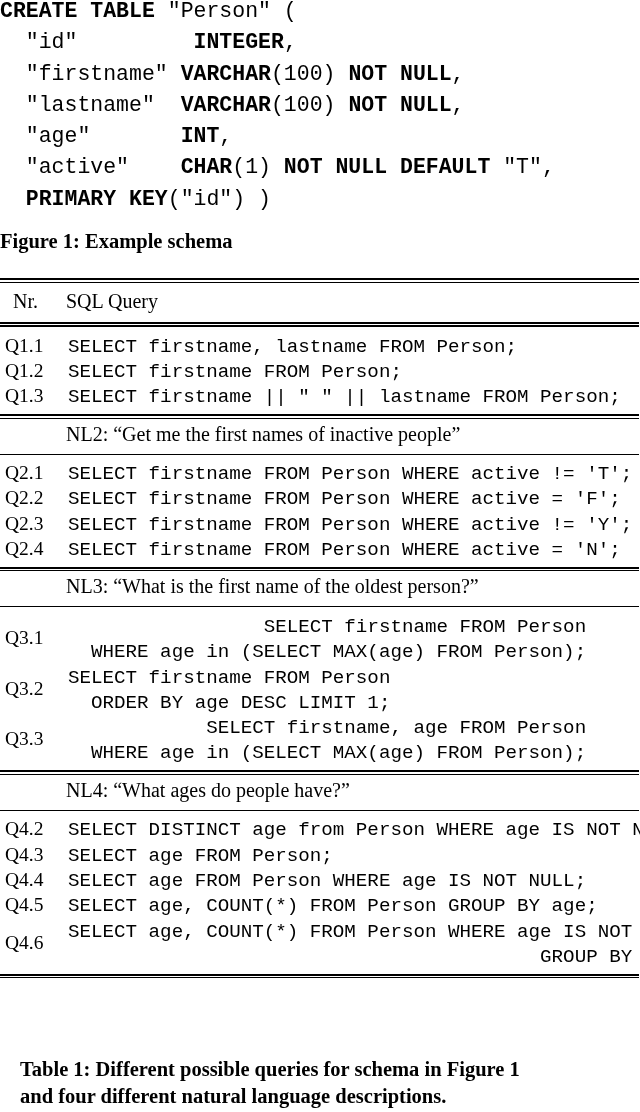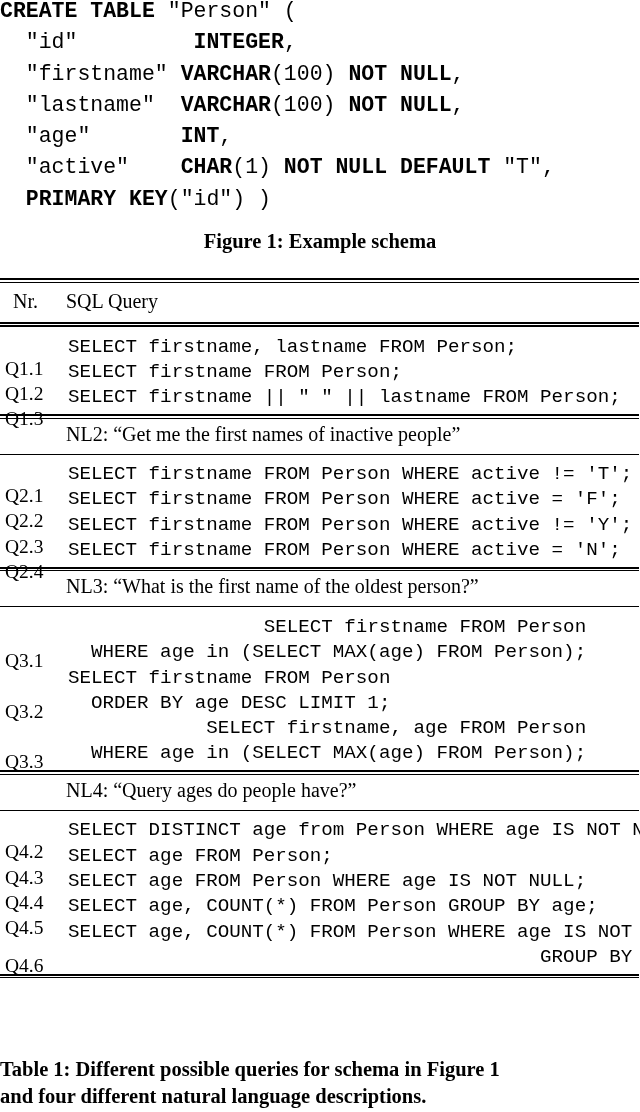--- a/index.html
+++ b/index.html
@@ -31,21 +31,20 @@
   .code-line { white-space: pre; }
   .kw { font-weight: bold; }
   .pl { font-weight: normal; }
 
   
   #figure-caption {
     position: absolute;
     left: 0;
     top: 229px;
     width: 640px;
-    text-align: center;
     font-family: "Liberation Serif", serif;
     font-weight: bold;
     font-size: 20.5px;
     line-height: 24px;
   }
 
   
   #table-wrap {
     position: absolute;
     left: 0px;
@@ -101,21 +100,20 @@
   .q-row {
     position: relative;
     display: block;
   }
   .q-label {
     position: absolute;
     left: 5px;
     font-size: 19.5px;
     font-family: "Liberation Serif", serif;
     white-space: pre;
-    margin-top: 23px;
   }
   .q-sql {
     position: absolute;
     left: 68px;
     font-family: "Liberation Mono", monospace;
     font-size: 19.2px;
     line-height: 25.2px;
     white-space: pre;
   }
 
@@ -135,20 +133,21 @@
   #table-caption {
     position: absolute;
     left: 0px;
     top: 1056px;
     width: 532px;
     font-family: "Liberation Serif", serif;
     font-weight: bold;
     font-size: 20.5px;
     line-height: 27px;
     text-align: left;
+    padding-left: 20px;
   }
 </style>
 </head>
 <body>
 
 <div id="schema-code"><div class="code-line"><span class="kw">CREATE TABLE </span><span class="pl">"Person" (</span></div><div class="code-line"><span class="pl">  "id"         </span><span class="kw">INTEGER</span><span class="pl">,</span></div><div class="code-line"><span class="pl">  "firstname" </span><span class="kw">VARCHAR</span><span class="pl">(100) </span><span class="kw">NOT NULL</span><span class="pl">,</span></div><div class="code-line"><span class="pl">  "lastname"  </span><span class="kw">VARCHAR</span><span class="pl">(100) </span><span class="kw">NOT NULL</span><span class="pl">,</span></div><div class="code-line"><span class="pl">  "age"       </span><span class="kw">INT</span><span class="pl">,</span></div><div class="code-line"><span class="pl">  "active"    </span><span class="kw">CHAR</span><span class="pl">(1) </span><span class="kw">NOT NULL DEFAULT </span><span class="pl">"T",</span></div><div class="code-line"><span class="kw">  PRIMARY KEY</span><span class="pl">("id") )</span></div></div>
 
 <div id="figure-caption">Figure 1: Example schema</div>
 
 <div id="table-wrap">
@@ -223,21 +222,21 @@
         </div>
         <div class="q-row two">
           <span class="q-label">Q3.3</span>
           <span class="q-sql">SELECT firstname, age FROM Person
   WHERE age in (SELECT MAX(age) FROM Person);</span>
         </div>
       </div>
       <div class="pad-bot-4"></div>
       <div class="rule-double"></div>
       <div class="nl-row">
-        <span class="nl-text">NL4: “Query ages do people have?”</span>
+        <span class="nl-text">NL4: “What ages do people have?”</span>
       </div>
       <div class="rule-single"></div>
       <div class="pad-top-5"></div>
       <div class="q-group">
         <div class="q-row one">
           <span class="q-label">Q4.2</span>
           <span class="q-sql">SELECT DISTINCT age from Person WHERE age IS NOT NULL;</span>
         </div>
         <div class="q-row one">
           <span class="q-label">Q4.3</span>

